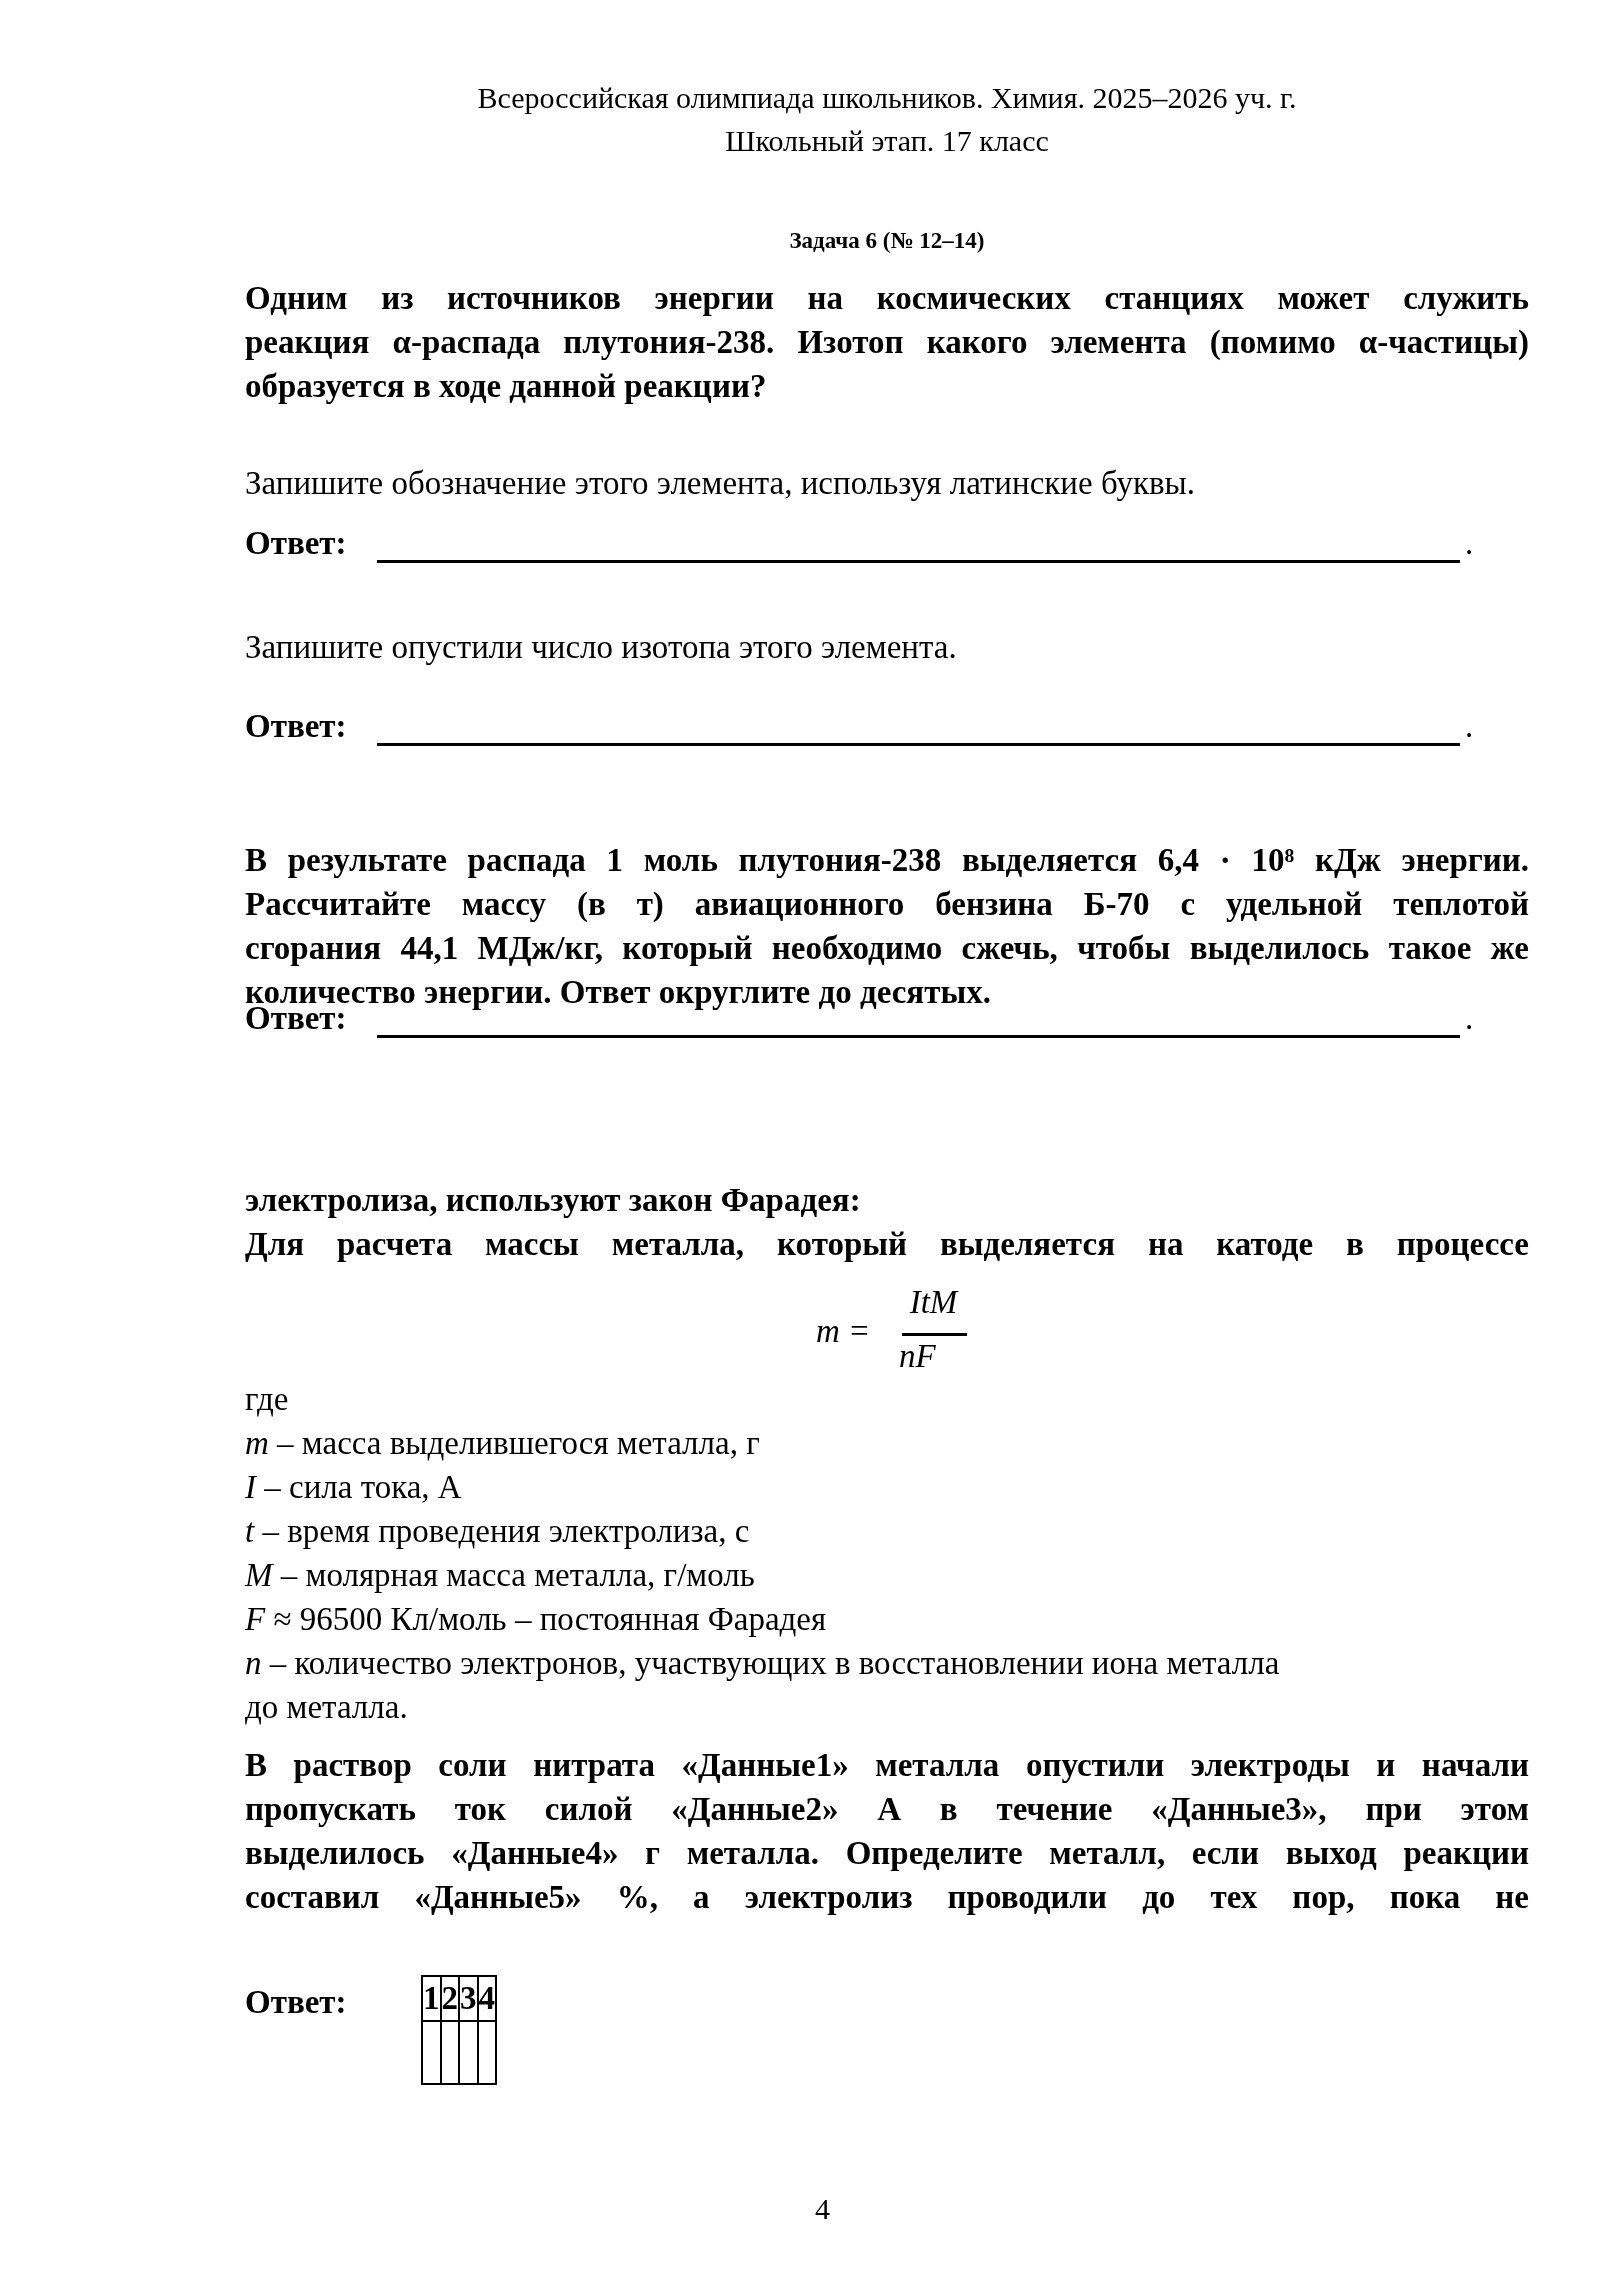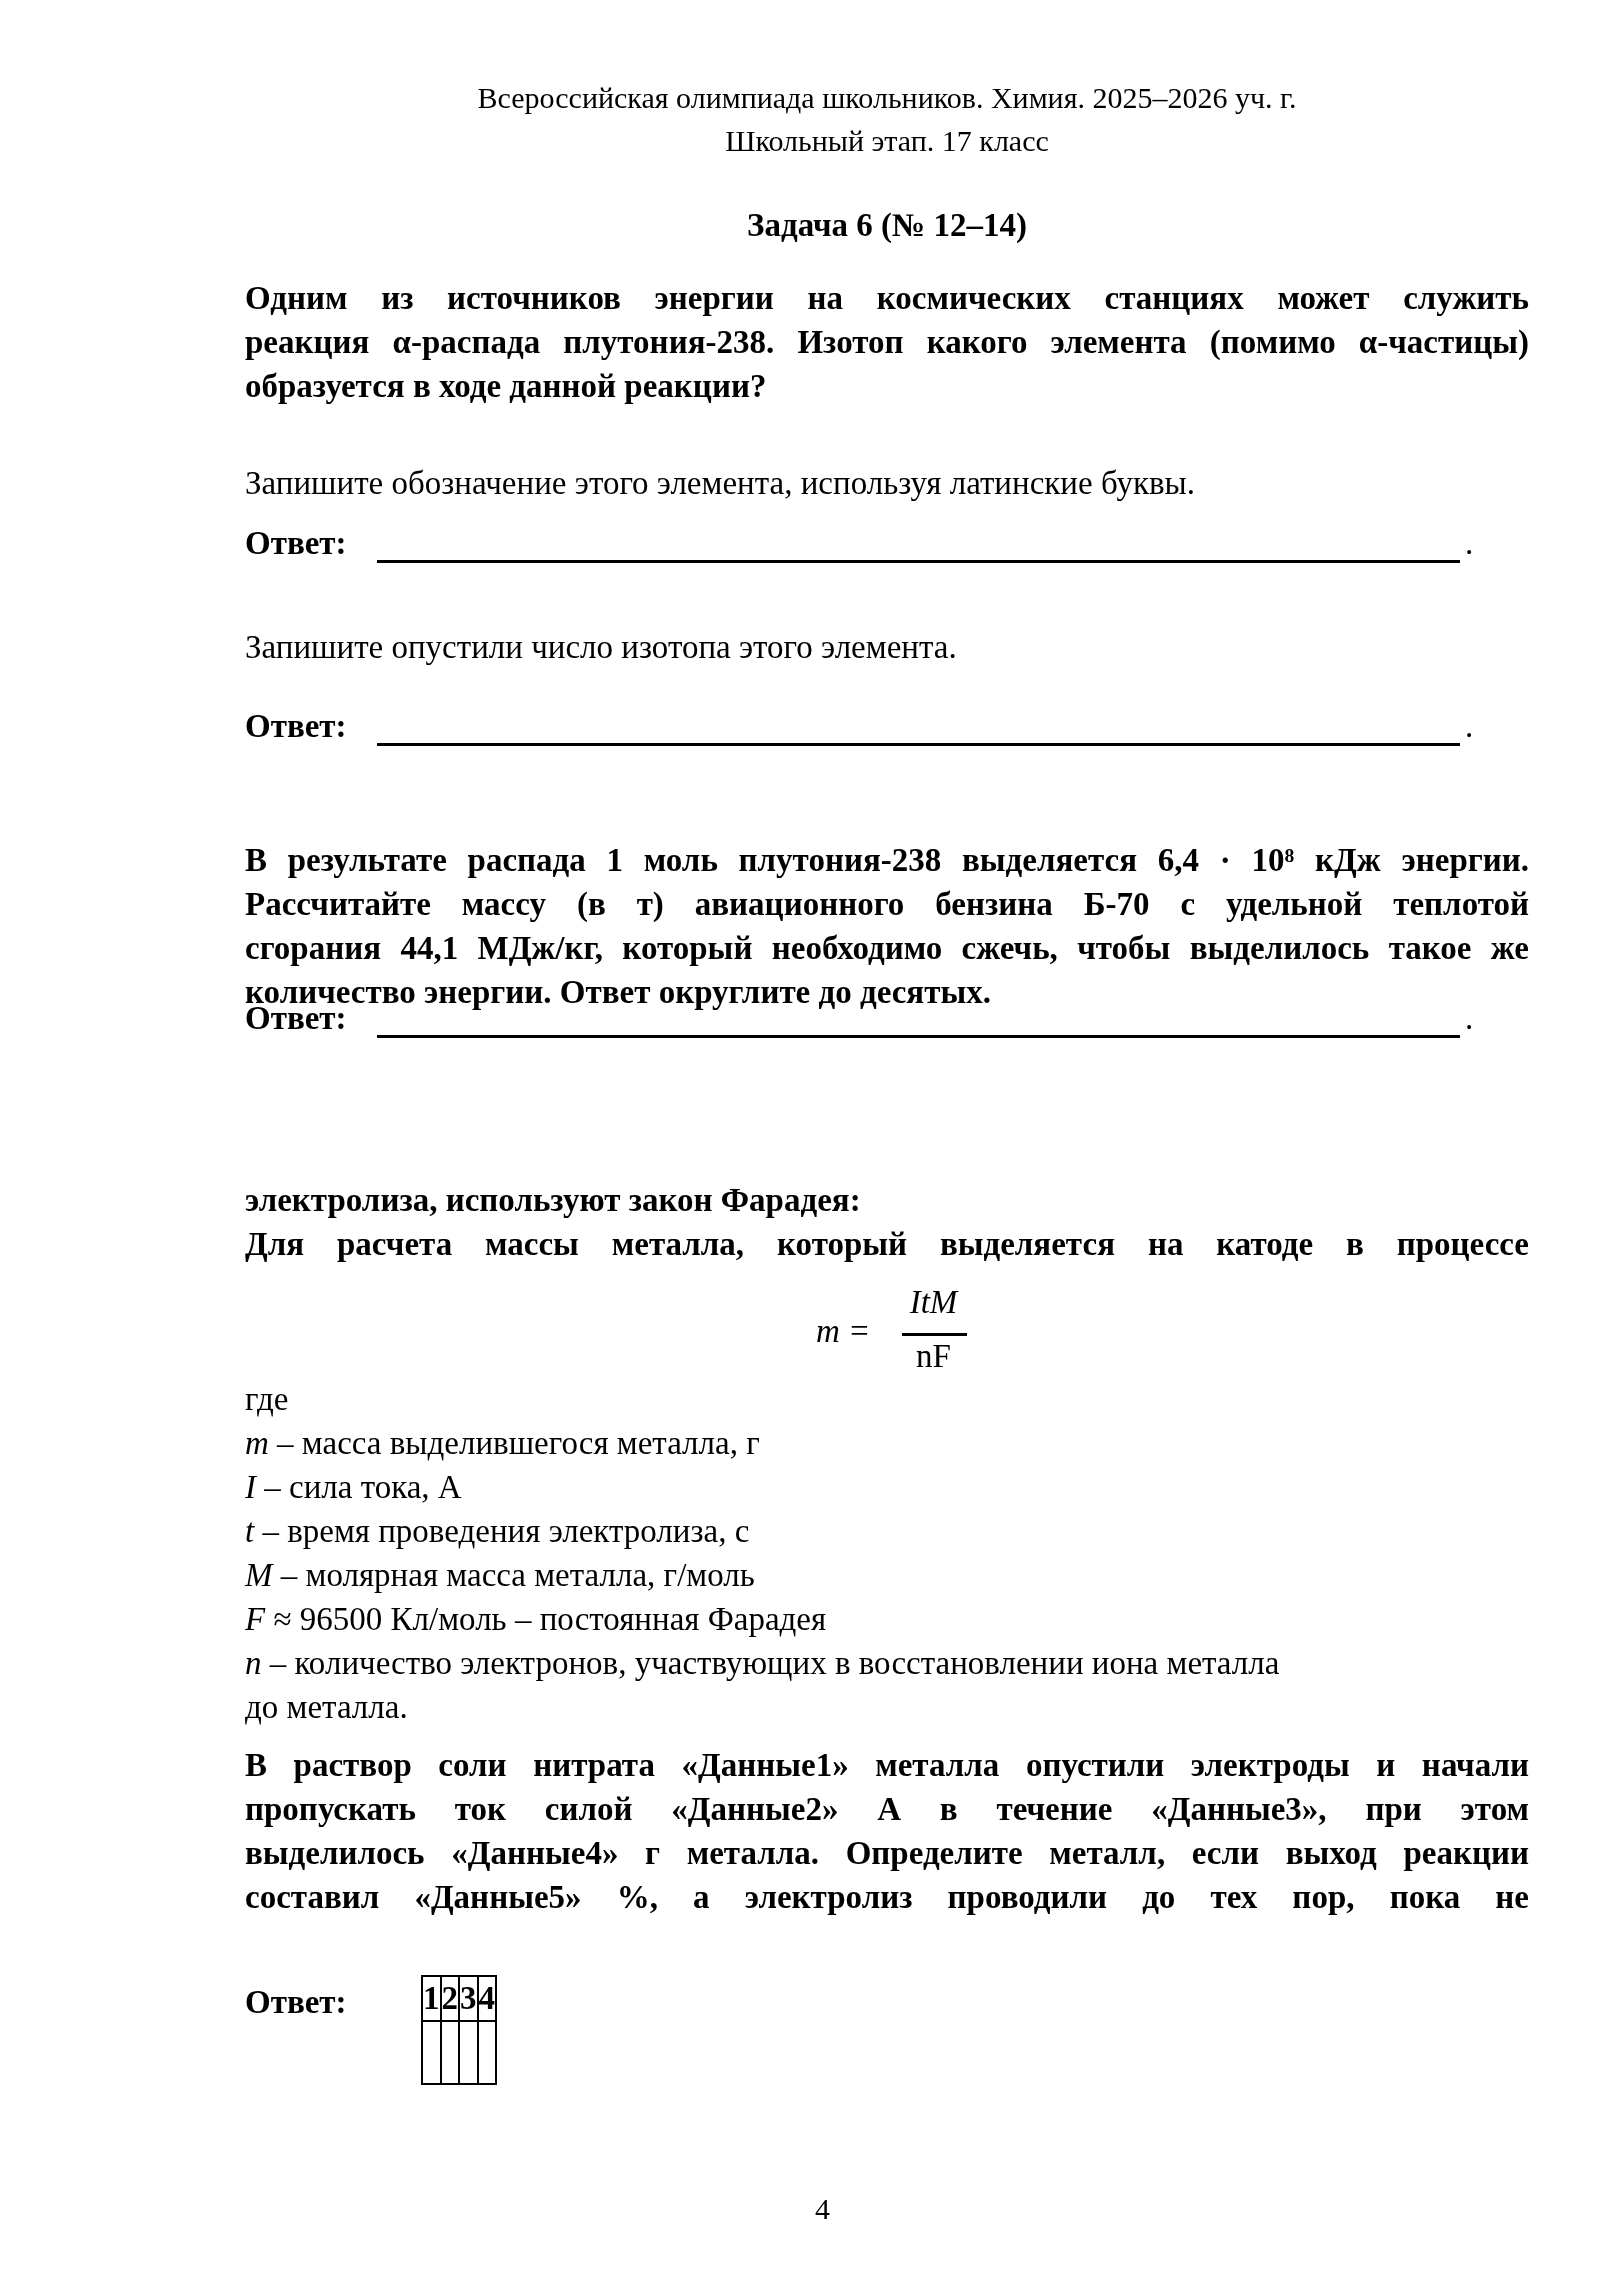--- a/index.html
+++ b/index.html
@@ -2,36 +2,36 @@
 <html><head>
 <meta charset="utf-8">
 <style>
   html, body { margin: 0; padding: 0; background: #ffffff; }
   body { width: 1621px; height: 2293px; position: relative; overflow: hidden;
          font-family: "Liberation Serif", "DejaVu Serif", serif; color: #000; }
   .page { position: absolute; left: 12px; top: 0; width: 1621px; height: 1647px; }
   .header { position: absolute; left: 233px; width: 1284px; top: 76px; text-align: center;
             font-size: 30px; line-height: 43px; }
   .task-title { position: absolute; left: 233px; width: 1284px; text-align: center;
-                font-weight: bold; font-size: 33px; line-height: 43px; }
+                font-weight: bold; font-size: 23px; line-height: 43px; margin-top: 15px; }
   .para { position: absolute; left: 233px; width: 1284px; font-size: 33px; line-height: 44px;
           text-align: justify; }
   .para .line { display: block; text-align: justify; text-align-last: justify; white-space: nowrap; font-weight: bold; }
   .para .line.last { text-align-last: left; }
   .plain { position: absolute; left: 233px; font-size: 33px; line-height: 44px; white-space: nowrap; }
   .answer-row { position: absolute; left: 233px; width: 1294px; height: 49px; font-size: 33px; }
   .answer-label { position: absolute; left: 0; top: 0; font-weight: bold; line-height: 44px; }
   .answer-line { position: absolute; left: 132px; top: 39px; width: 1083px; height: 2.9px; background: #000; }
   .answer-dot { position: absolute; left: 1220px; top: 0; line-height: 44px; }
   sup { font-size: 19.6px; vertical-align: top; position: relative; top: -3.9px; }
   .formula { position: absolute; left: 804px; top: 1284px; width: 157px; height: 98px; font-size: 33px; }
   .formula .lhs { position: absolute; left: 0; top: 29px; font-style: italic; }
   .formula .num { position: absolute; left: 83px; top: 0; font-style: italic; width: 69px; text-align: center; }
   .formula .bar { position: absolute; left: 86px; top: 49px; width: 65px; height: 2.9px; background: #000; }
-  .formula .den { position: absolute; left: 83px; top: 54px; width: 69px; text-align: center; }
+  .formula .den { position: absolute; left: 83px; top: 54px; font-style: italic; width: 69px; text-align: left; }
   .defs { position: absolute; left: 233px; top: 1377px; font-size: 33px; line-height: 44px; white-space: nowrap; }
   .defs i { font-style: italic; }
   .answer-table-wrap { position: absolute; left: 233px; top: 1980px; }
   .answer-table-wrap .lbl { position: absolute; left: 0; top: 0; font-weight: bold; font-size: 33px; line-height: 44px; }
   table.ans { position: absolute; left: 176px; top: -4.9px; border-collapse: collapse; }
   table.ans td { border: 2px solid #000; width: 181px; text-align: center; font-size: 33px; font-weight: bold; padding: 0; }
   table.ans tr.h td { height: 43px; }
   table.ans tr.b td { height: 61px; }
   .page-num { position: absolute; left: 0; width: 1621px; top: 2192px; text-align: center; font-size: 30px; }
 </style>

